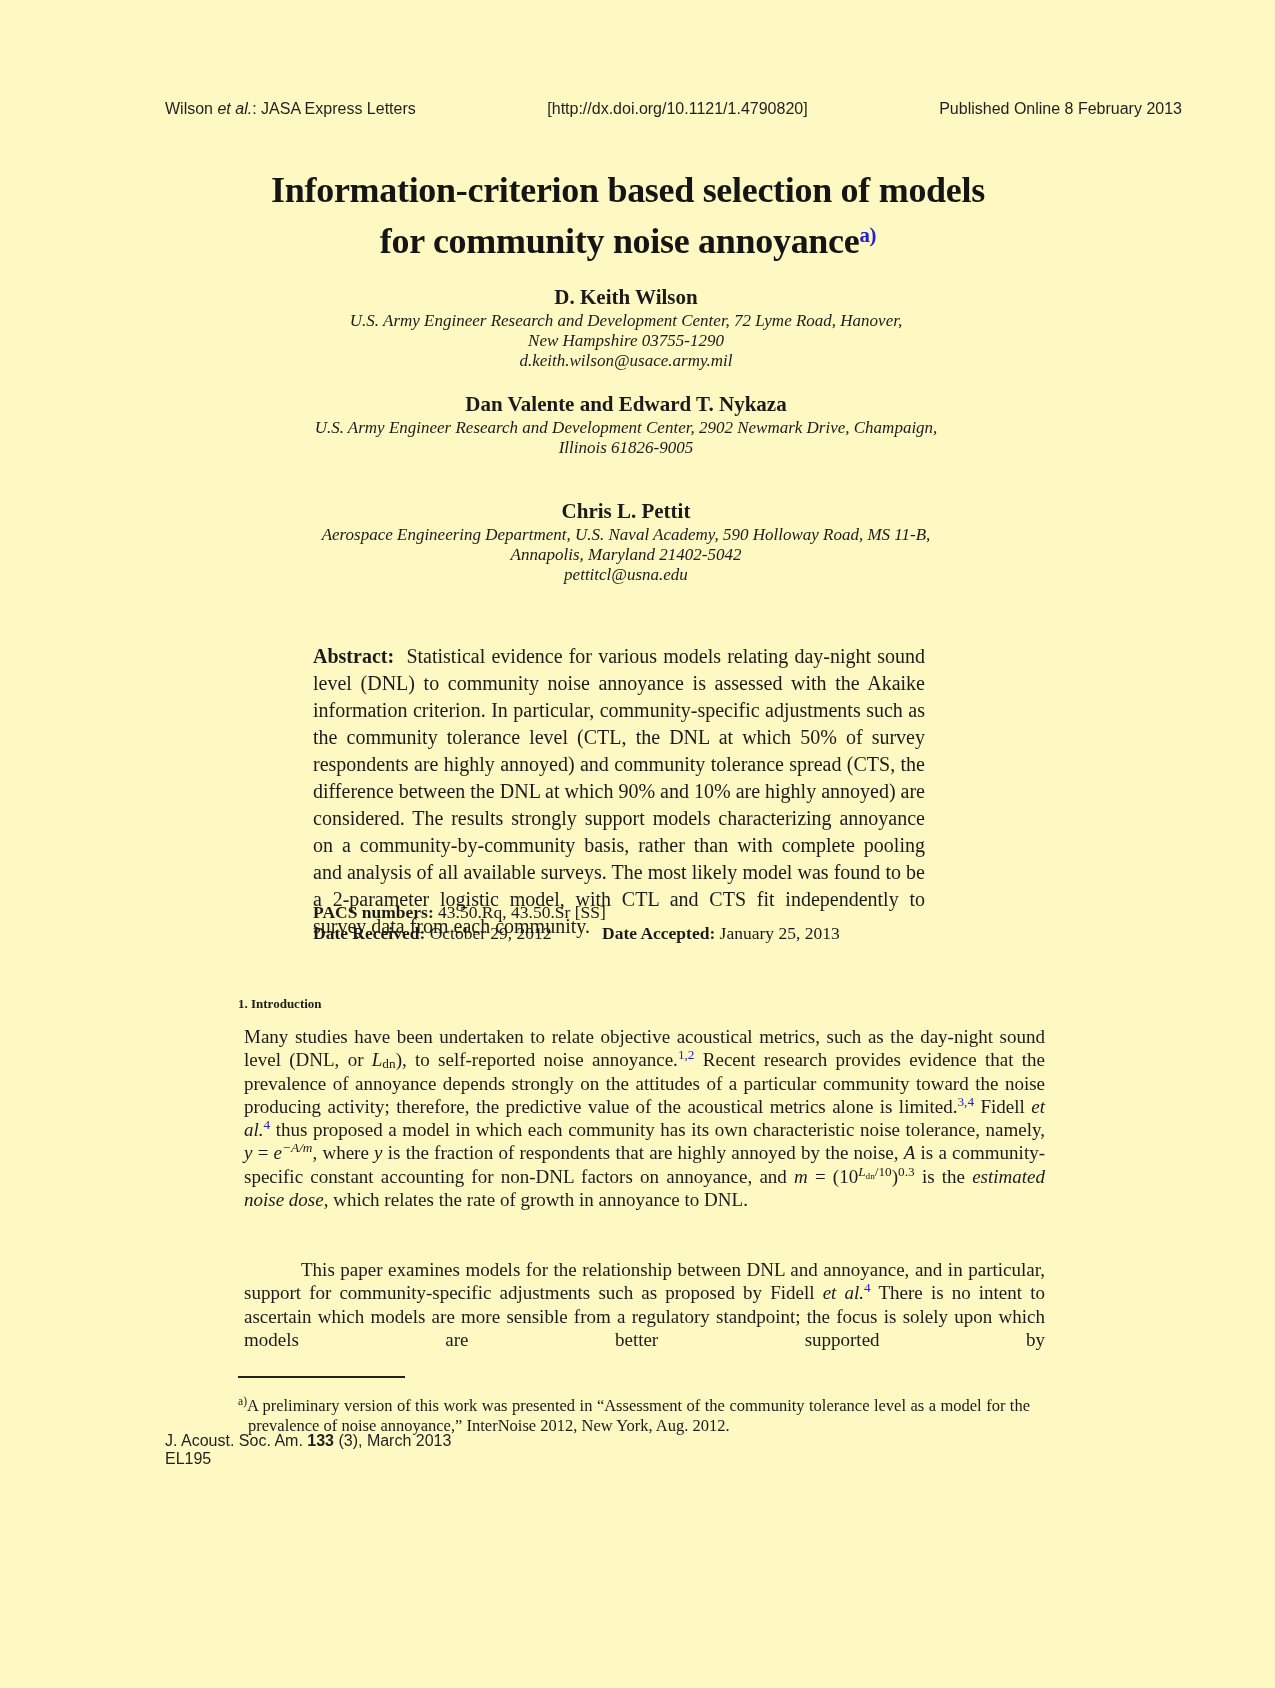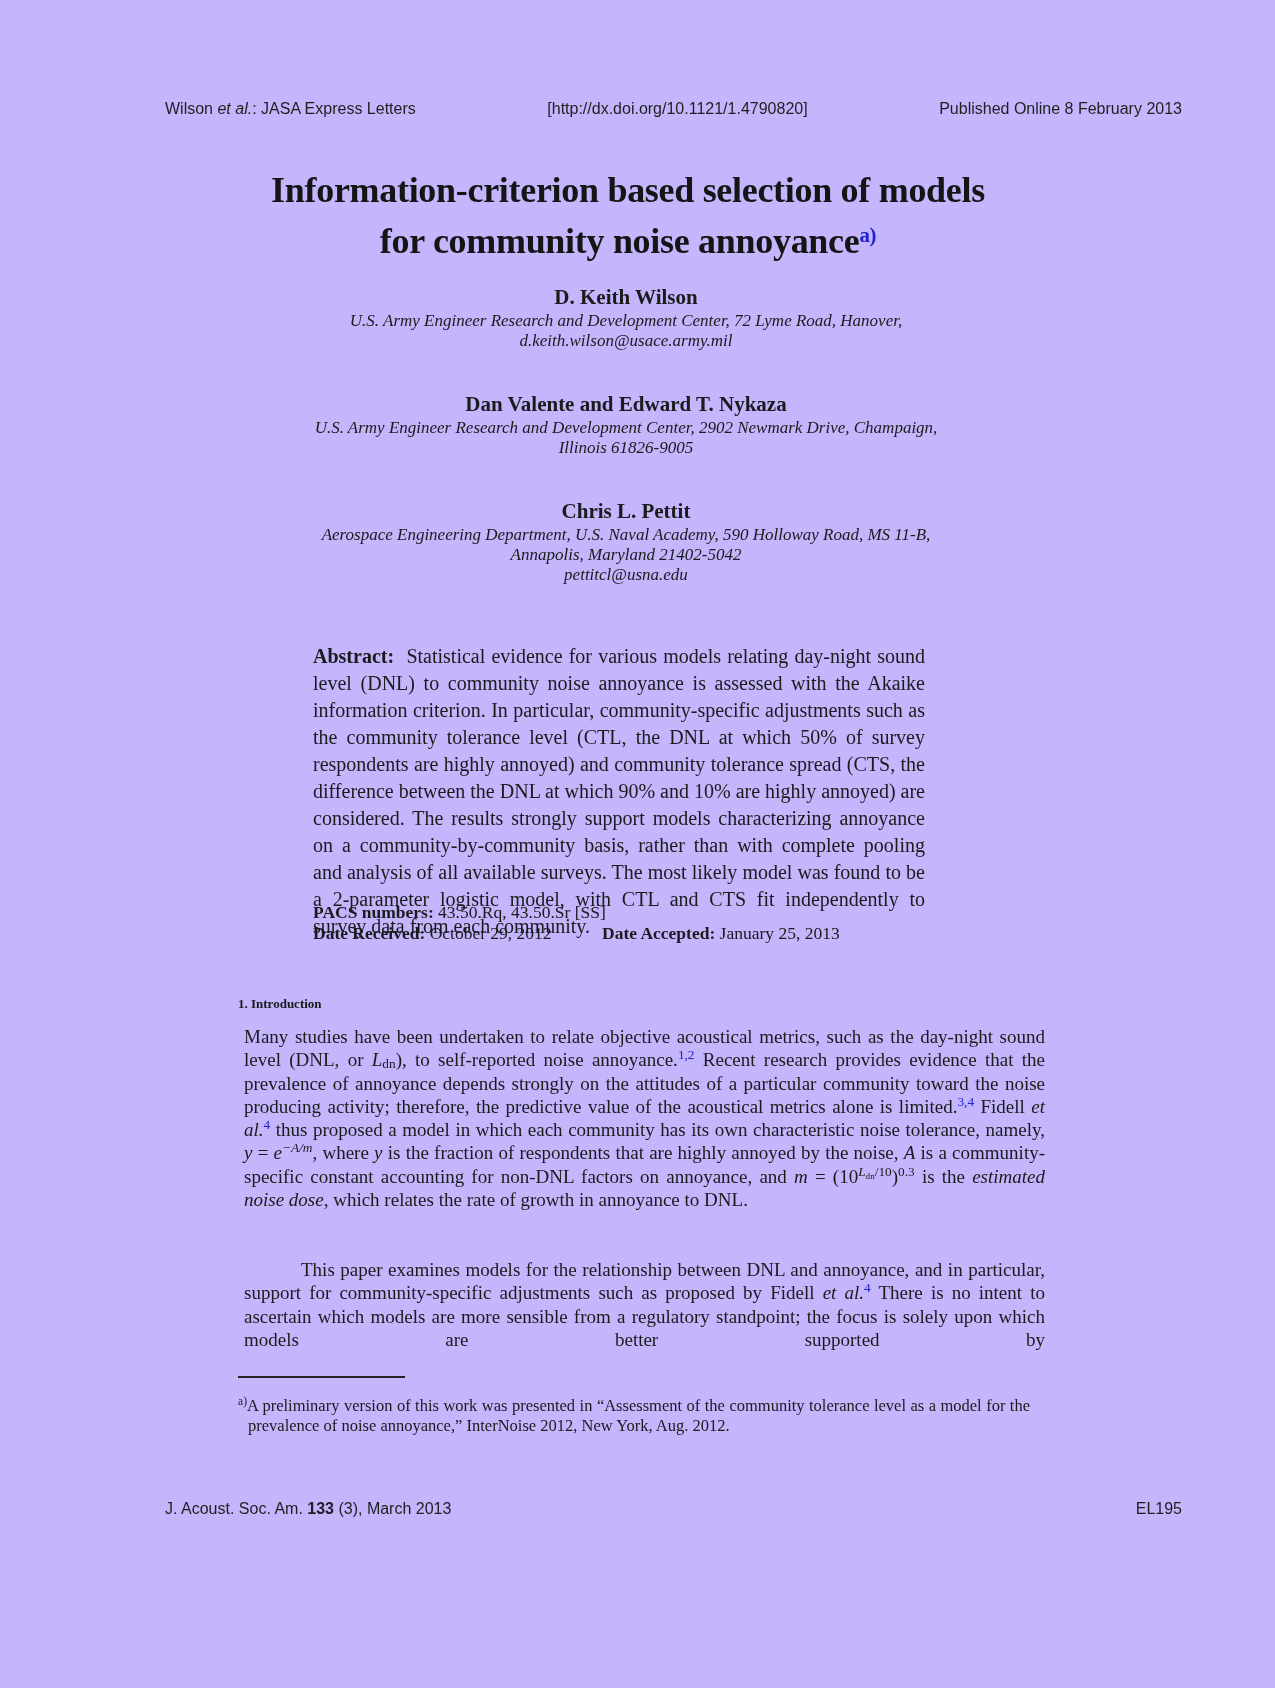--- a/index.html
+++ b/index.html
@@ -2,40 +2,40 @@
 <html style="--link: #2121cd;"><head>
 <meta charset="utf-8">
 <style>
   :root { --link: #2121cd; --ink: #1b1b1b; }
   * { box-sizing: border-box; }
   html, body { margin: 0; padding: 0; background: #ffffff; }
   .page {
     position: relative;
     width: 1275px;
     height: 1688px;
-    background: #c4b5fd;
+    background: #fef9c3;
     font-family: "Liberation Serif", serif;
     color: var(--ink);
     overflow: hidden;
   }
 
   
   .running {
     position: absolute;
     left: 165px;
     width: 1017px;
     display: flex;
     justify-content: space-between;
     align-items: baseline;
     font-family: "Liberation Sans", sans-serif;
     font-size: 16px;
     color: #1f1f1f;
   }
   .running.header { top: 100px; }
-  .running.footer { top: 1500px; }
+  .running.footer { top: 1432px; flex-direction: column; }
 
   
   .title-block {
     position: absolute;
     left: 228px;
     top: 168px;
     width: 800px;
     text-align: center;
     font-weight: bold;
     font-size: 36px;
@@ -147,20 +147,21 @@
   </div>
 
   <div class="title-block">
     <div class="title-line">Information-criterion based selection of models</div>
     <div class="title-line"><span>for community noise annoyance</span><span class="title-marker">a)</span></div>
   </div>
 
   <div class="author-block a1">
     <div class="author-name">D. Keith Wilson</div>
     <div class="author-affil">U.S. Army Engineer Research and Development Center, 72 Lyme Road, Hanover,</div>
+    <div class="author-affil">New Hampshire 03755-1290</div>
     <div class="author-email">d.keith.wilson@usace.army.mil</div>
   </div>
 
   <div class="author-block a2">
     <div class="author-name">Dan Valente and Edward T. Nykaza</div>
     <div class="author-affil">U.S. Army Engineer Research and Development Center, 2902 Newmark Drive, Champaign,</div>
     <div class="author-affil">Illinois 61826-9005</div>
   </div>
 
   <div class="author-block a3">

